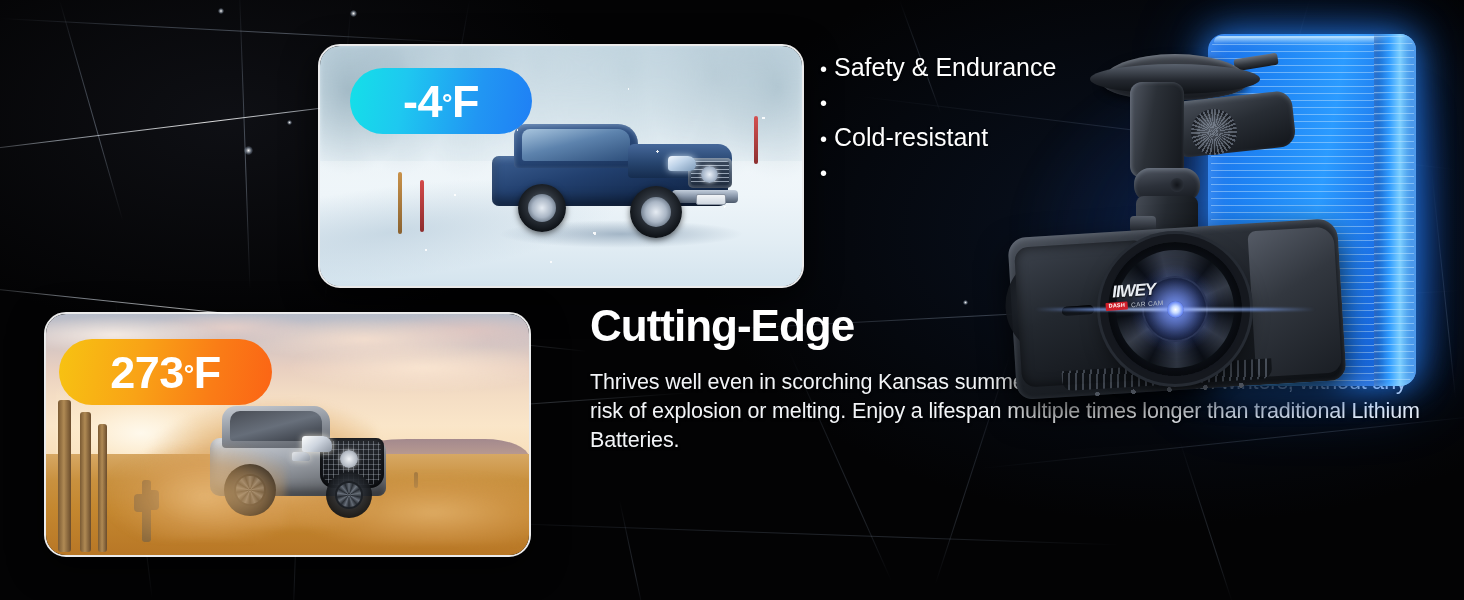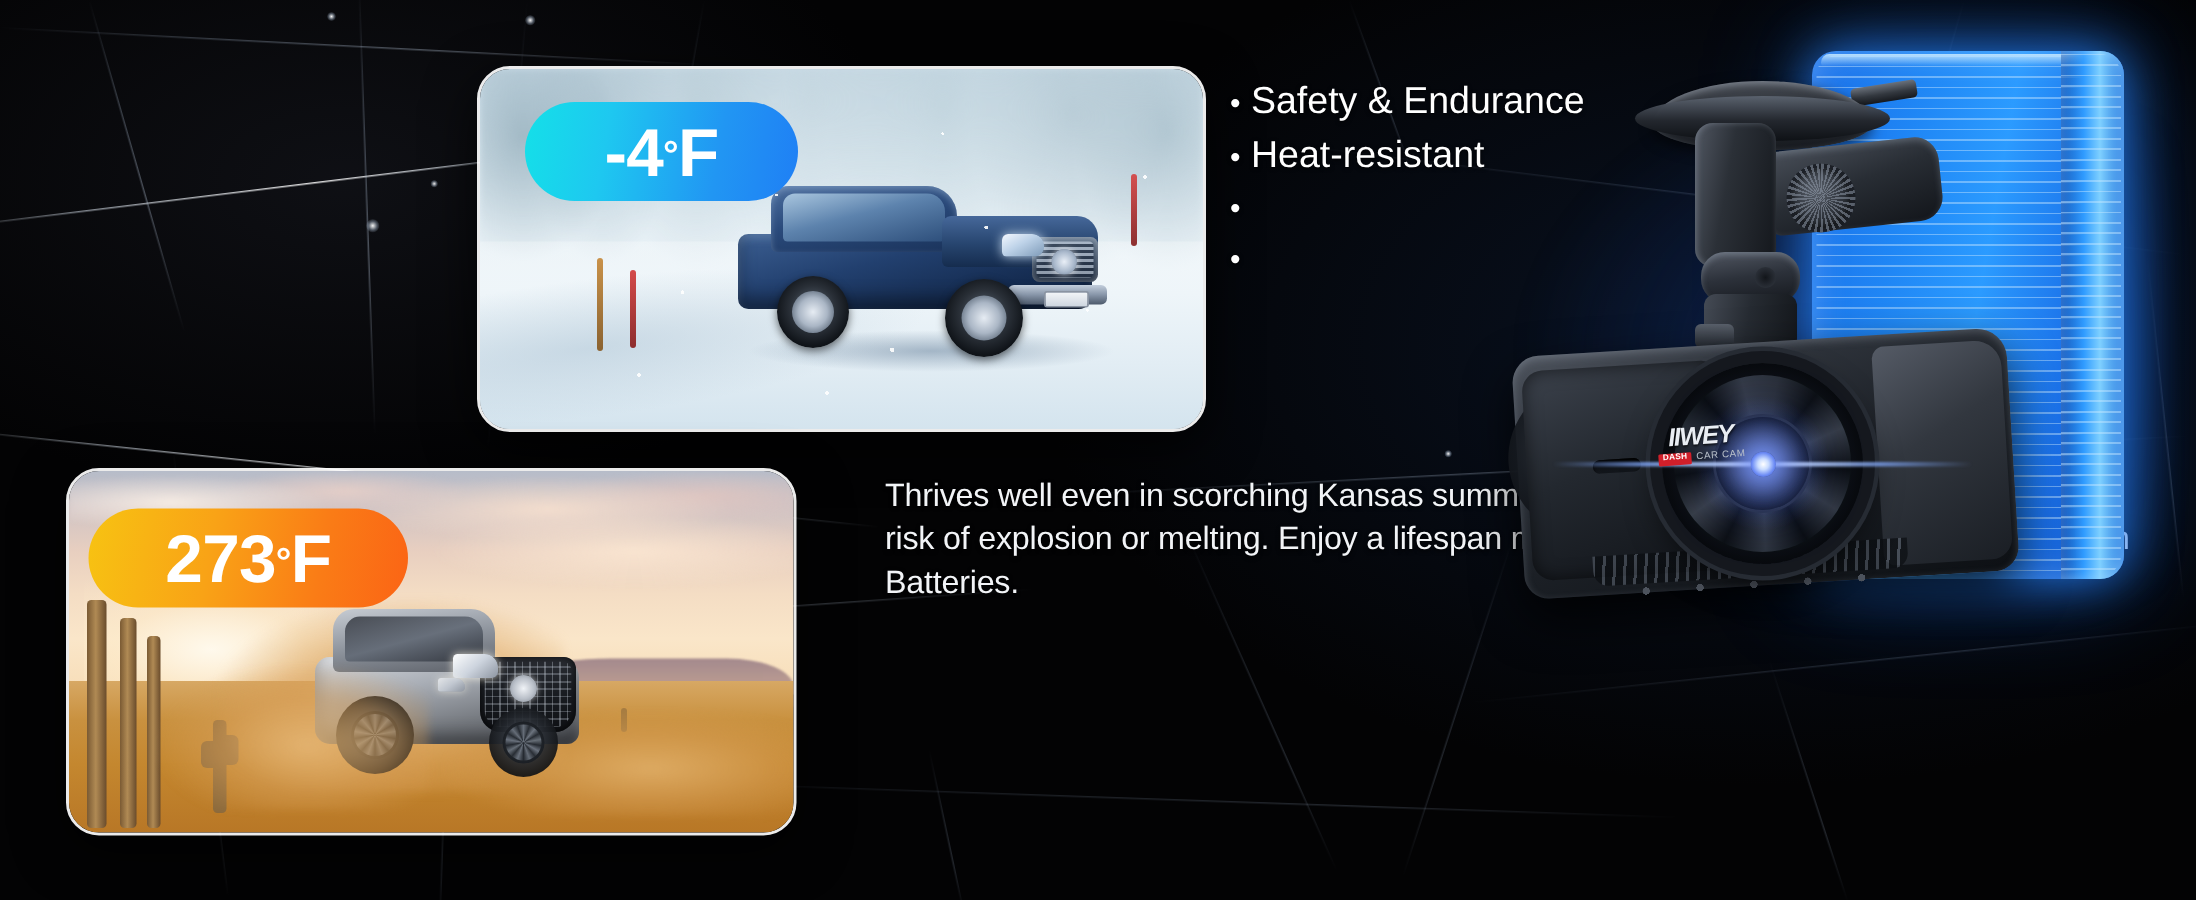--- a/index.html
+++ b/index.html
@@ -625,32 +625,33 @@
     </div>
   </div>
 
   <div class="bullets">
     <div class="bullet-row">
       <span class="bullet-dot">•</span>
       <span>Safety &amp; Endurance</span>
     </div>
     <div class="bullet-row">
       <span class="bullet-dot">•</span>
-      <span>Heat-resistant</span>
     </div>
     <div class="bullet-row">
       <span class="bullet-dot">•</span>
+      <span>Cold-resistant</span>
     </div>
     <div class="bullet-row">
       <span class="bullet-dot">•</span>
     </div>
   </div>
 
   <div class="copy">
     <div class="headline">
+      <span class="hl-white">Cutting-Edge</span>
     </div>
     <p class="body-copy">Thrives well even in scorching Kansas summers and frigid Alaskan winters, without any risk of explosion or melting. Enjoy a lifespan multiple times longer than traditional Lithium Batteries.</p>
   </div>
 
   <div class="product">
     <div class="prod-glow"></div>
 
     <div class="cap-block">
       <div class="cap-lines"></div>
       <div class="cap-top-hi"></div>

